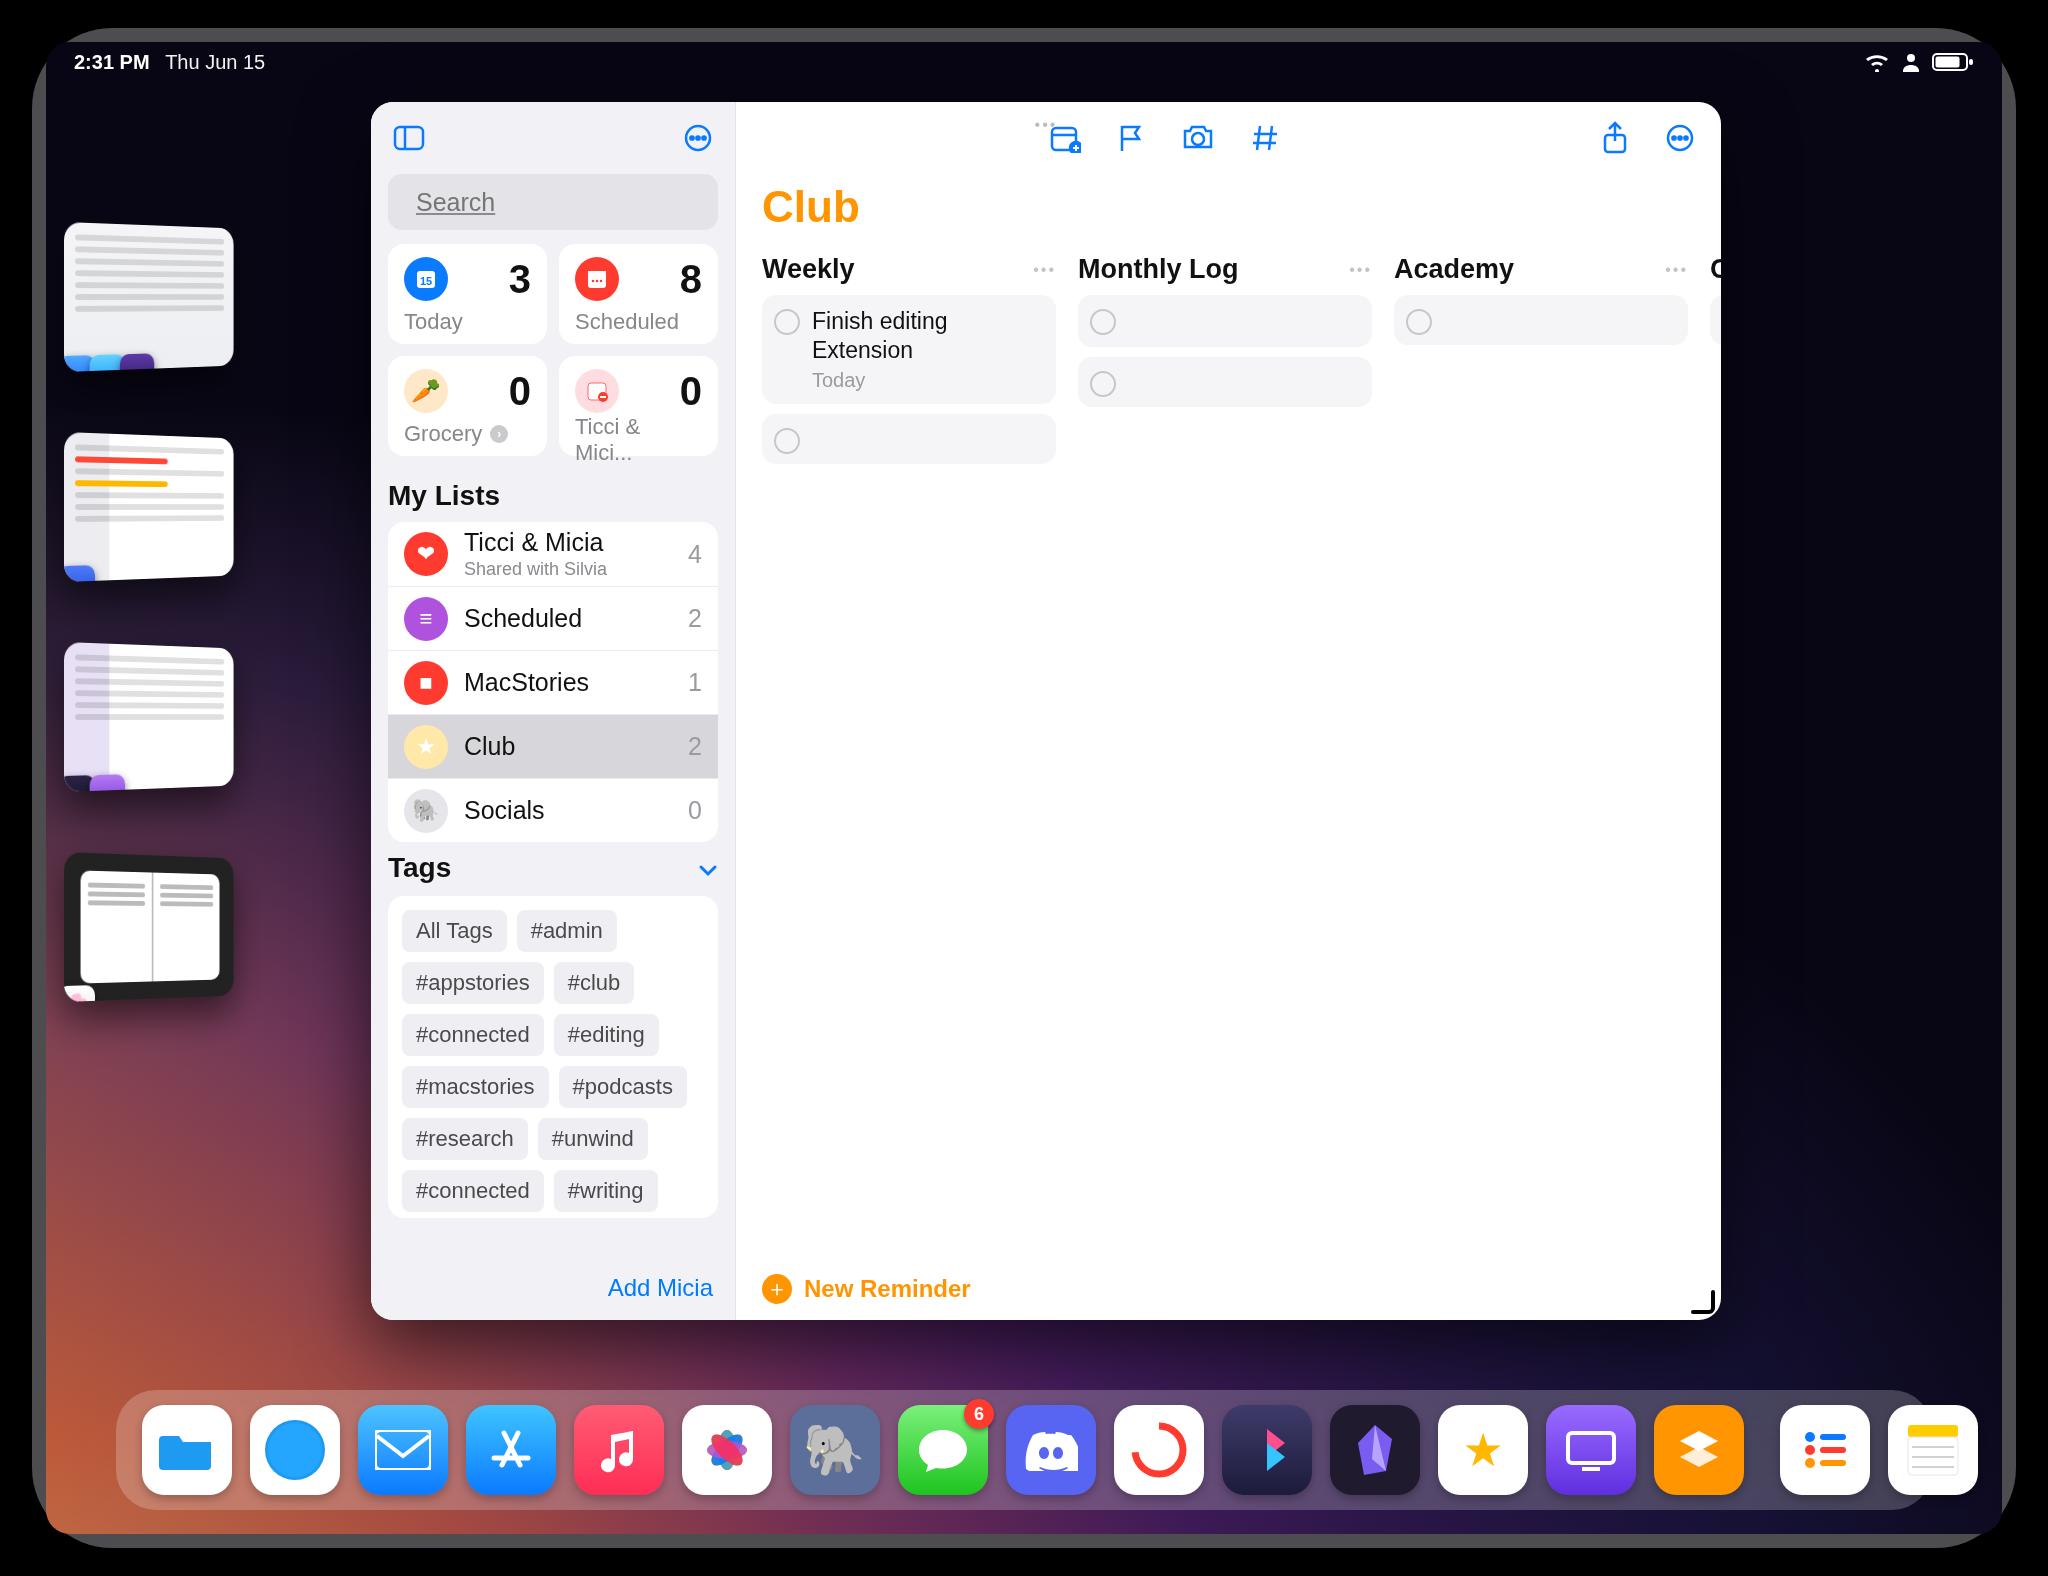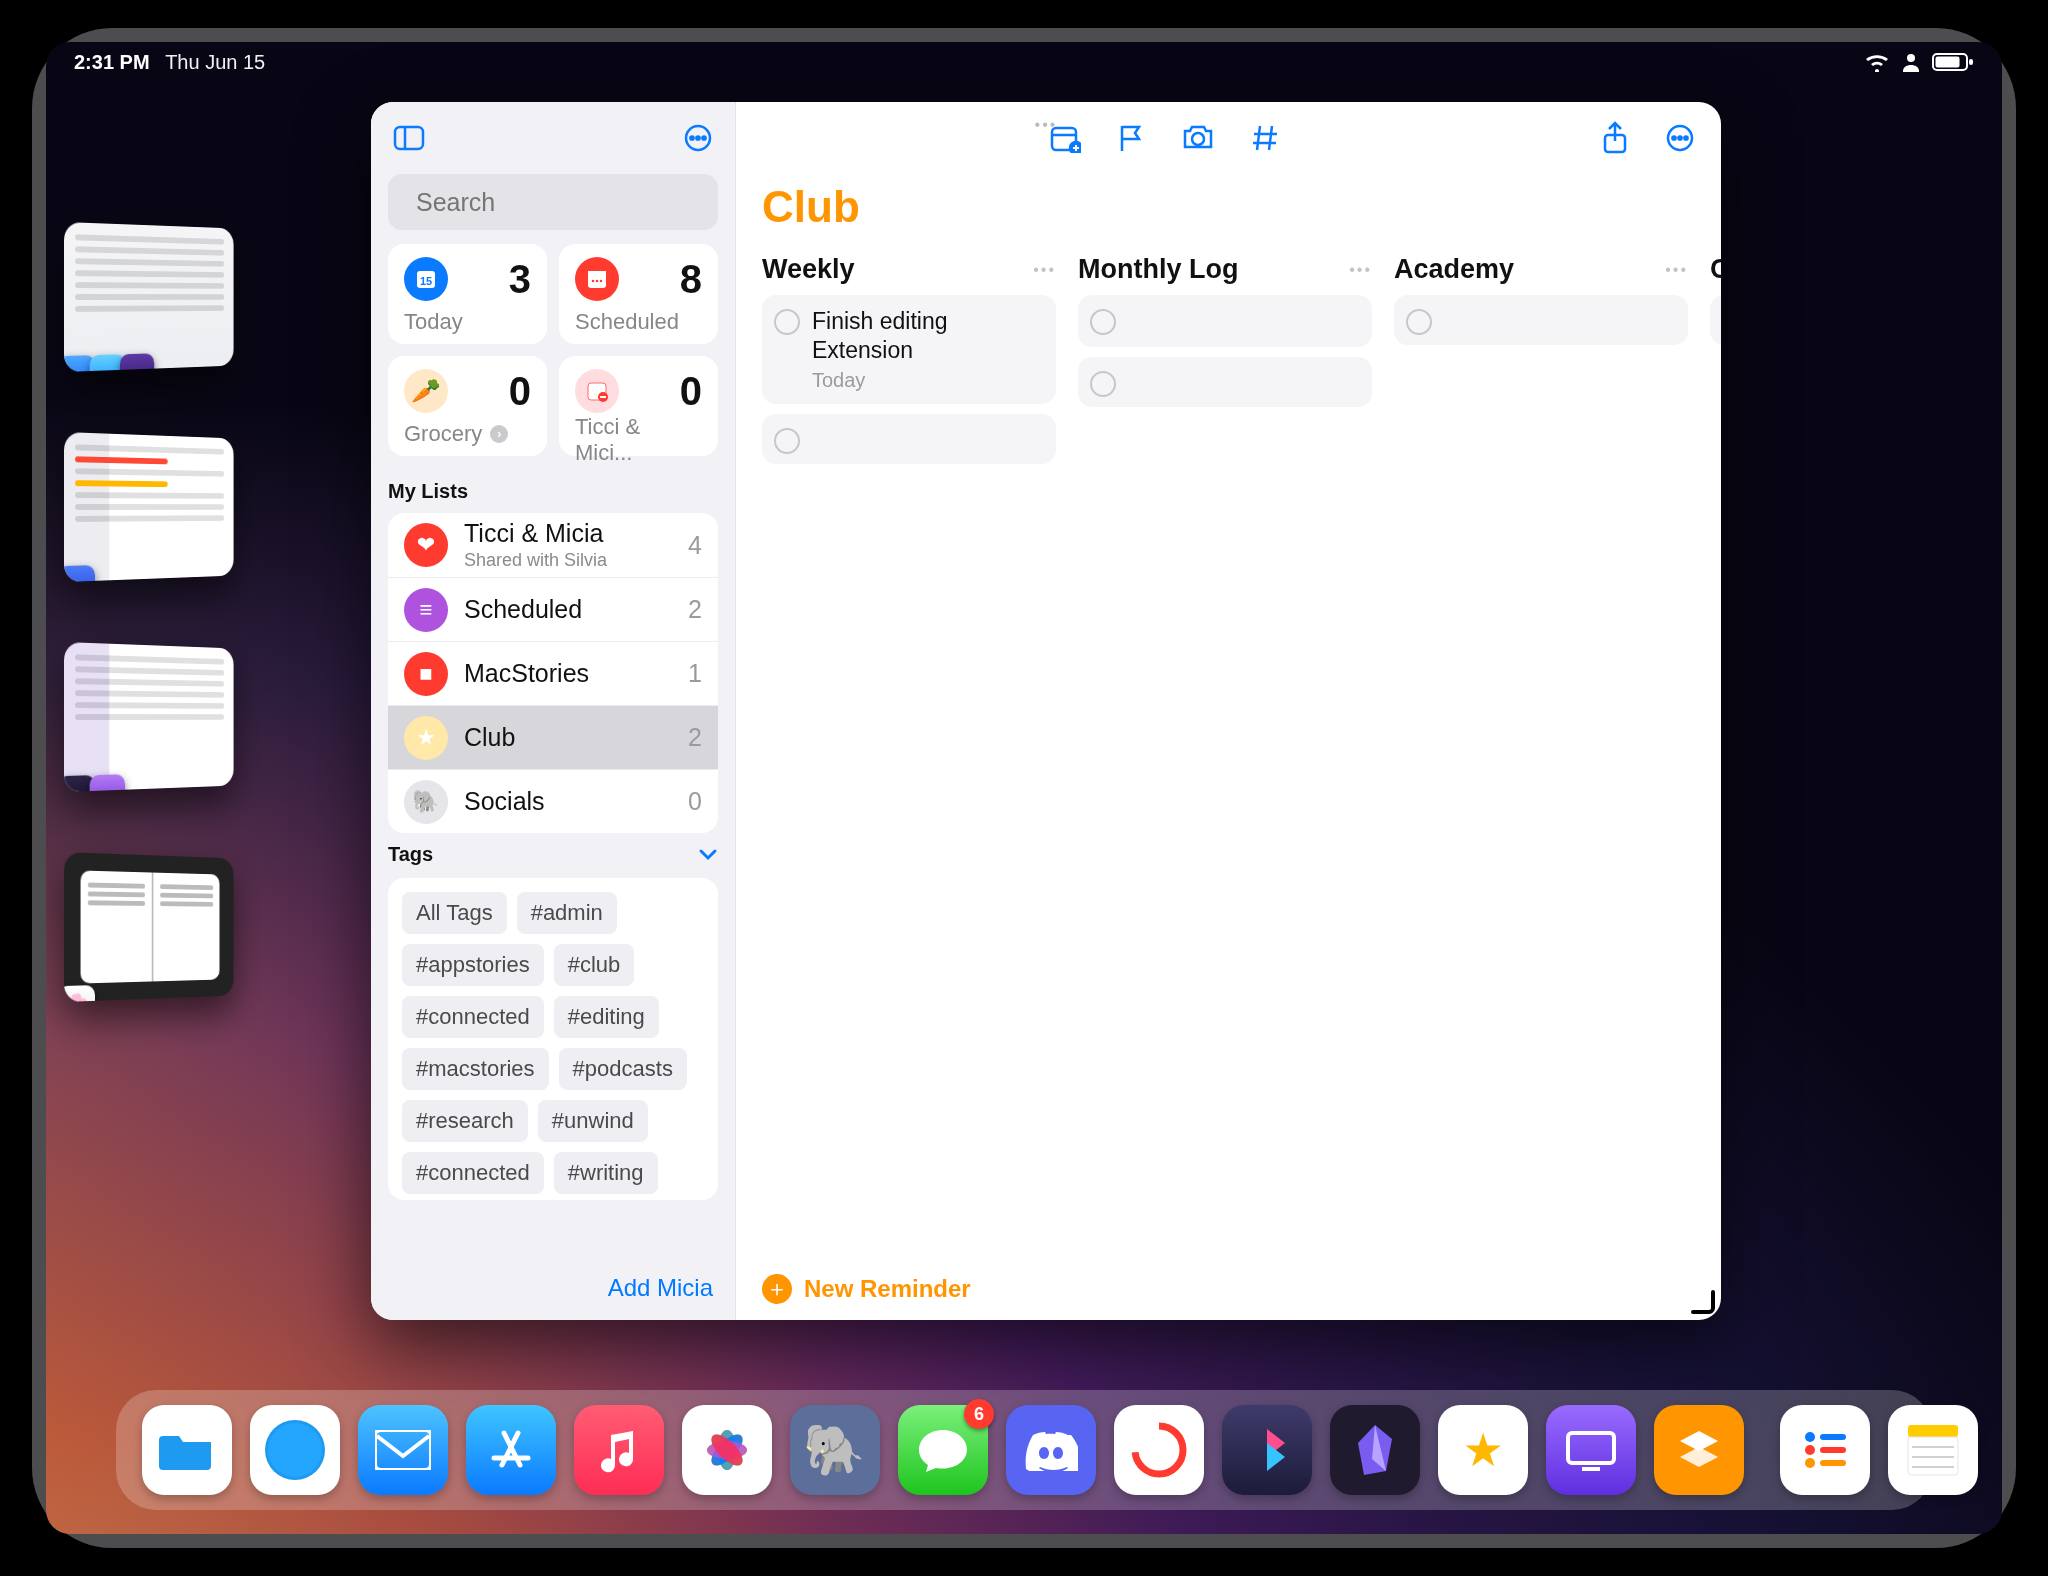--- a/index.html
+++ b/index.html
@@ -51,30 +51,30 @@
   .dock .apps{display:flex;gap:18px;align-items:center;}
   .dock-sep{width:2px;height:72px;background:rgba(255,255,255,.35);margin:0 18px;}
   .dock-icon{width:90px;height:90px;border-radius:22px;flex:0 0 auto;display:flex;align-items:center;justify-content:center;font-size:46px;box-shadow:0 4px 10px rgba(0,0,0,.25);position:relative;}
   .dock-icon .badge{position:absolute;top:-6px;right:-6px;min-width:30px;height:30px;border-radius:15px;background:#ff3b30;color:#fff;font-size:18px;font-weight:600;display:flex;align-items:center;justify-content:center;box-shadow:0 2px 4px rgba(0,0,0,.4);}
   
   .window{position:absolute;left:325px;top:60px;width:1350px;height:1218px;background:#fff;border-radius:22px;overflow:hidden;box-shadow:0 25px 70px rgba(0,0,0,.6);z-index:25;display:flex;}
   .win-dots{position:absolute;top:14px;left:50%;transform:translateX(-50%);font-size:16px;letter-spacing:2px;color:#bcbcc0;z-index:3;}
   .sidebar{width:365px;flex:0 0 365px;background:var(--light-bg);border-right:1px solid #e3e3e7;display:flex;flex-direction:column;}
   .sb-top{height:72px;display:flex;align-items:center;justify-content:space-between;padding:0 22px;}
   .icon-btn{color:var(--blue);cursor:pointer;display:flex;}
-  .search{margin:0 17px 14px;height:56px;background:#e3e3e8;border-radius:14px;display:flex;align-items:center;padding:0 16px;color:#8a8a8f;font-size:25px;gap:10px;}
+  .search{margin:0 17px 14px;height:56px;background:#e3e3e8;border-radius:14px;display:flex;align-items:center;padding:0 16px;color:#8a8a8f;font-size:25px;gap:10px;text-decoration:underline;}
   .search input{flex:1;border:none;background:transparent;font-size:25px;color:#333;outline:none;}
   .smart-grid{display:grid;grid-template-columns:1fr 1fr;gap:12px;margin:0 17px 14px;}
   .smart-tile{background:#fff;border-radius:16px;padding:13px 16px 9px;height:100px;display:flex;flex-direction:column;justify-content:space-between;position:relative;cursor:pointer;}
   .smart-tile .row1{display:flex;justify-content:space-between;align-items:flex-start;}
   .tick{width:44px;height:44px;border-radius:50%;display:flex;align-items:center;justify-content:center;flex:0 0 auto;}
   .smart-tile .count{font-size:40px;font-weight:700;color:#111;}
   .smart-tile .label{font-size:22px;color:#86868b;display:flex;align-items:center;gap:8px;}
   .smart-tile .label .chev{width:18px;height:18px;border-radius:50%;background:#c9c9ce;display:inline-flex;align-items:center;justify-content:center;color:#fff;font-size:12px;font-weight:700;}
-  .sb-section{margin:10px 17px 2px;font-size:20px;font-weight:700;color:#111;display:flex;align-items:center;justify-content:space-between;}
+  .sb-section{margin:10px 17px 2px;font-size:28px;font-weight:700;color:#111;display:flex;align-items:center;justify-content:space-between;}
   .sb-section .chev{color:var(--blue);}
   .list-box{margin:8px 17px 0;background:#fff;border-radius:16px;overflow:hidden;}
   .list-row{height:64px;display:flex;align-items:center;padding:0 16px;gap:16px;cursor:pointer;position:relative;}
   .list-row+.list-row{border-top:1px solid #ececf0;}
   .list-row.selected{background:#d7d7db;}
   .list-row .lic{width:44px;height:44px;border-radius:50%;display:flex;align-items:center;justify-content:center;}
   .list-row .name{flex:1;font-size:25px;color:#111;}
   .list-row .sub{font-size:18px;color:#8a8a8f;margin-top:2px;}
   .list-row .cnt{font-size:25px;color:#9a9a9f;}
   .tag-wrap{margin:10px 17px 0;background:#fff;border-radius:16px;padding:14px 14px 6px;display:flex;flex-wrap:wrap;gap:10px 10px;}

